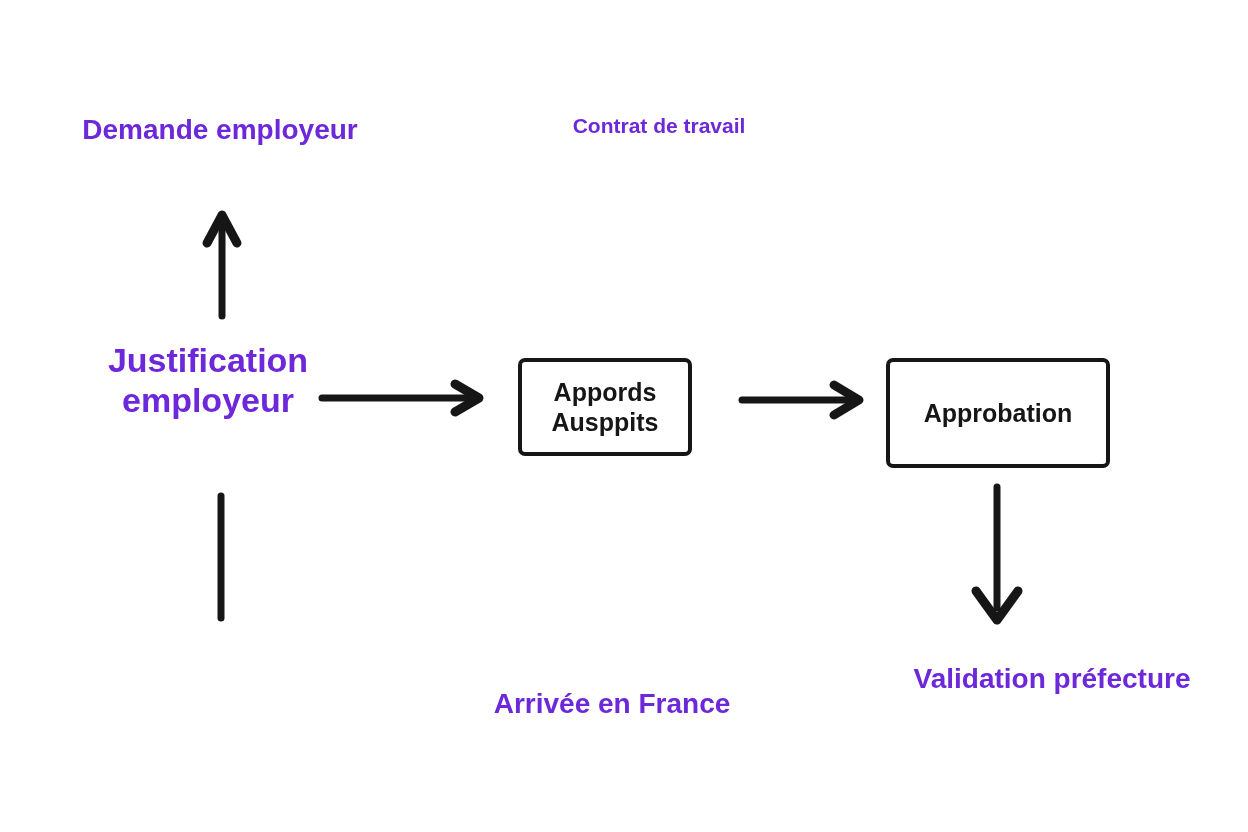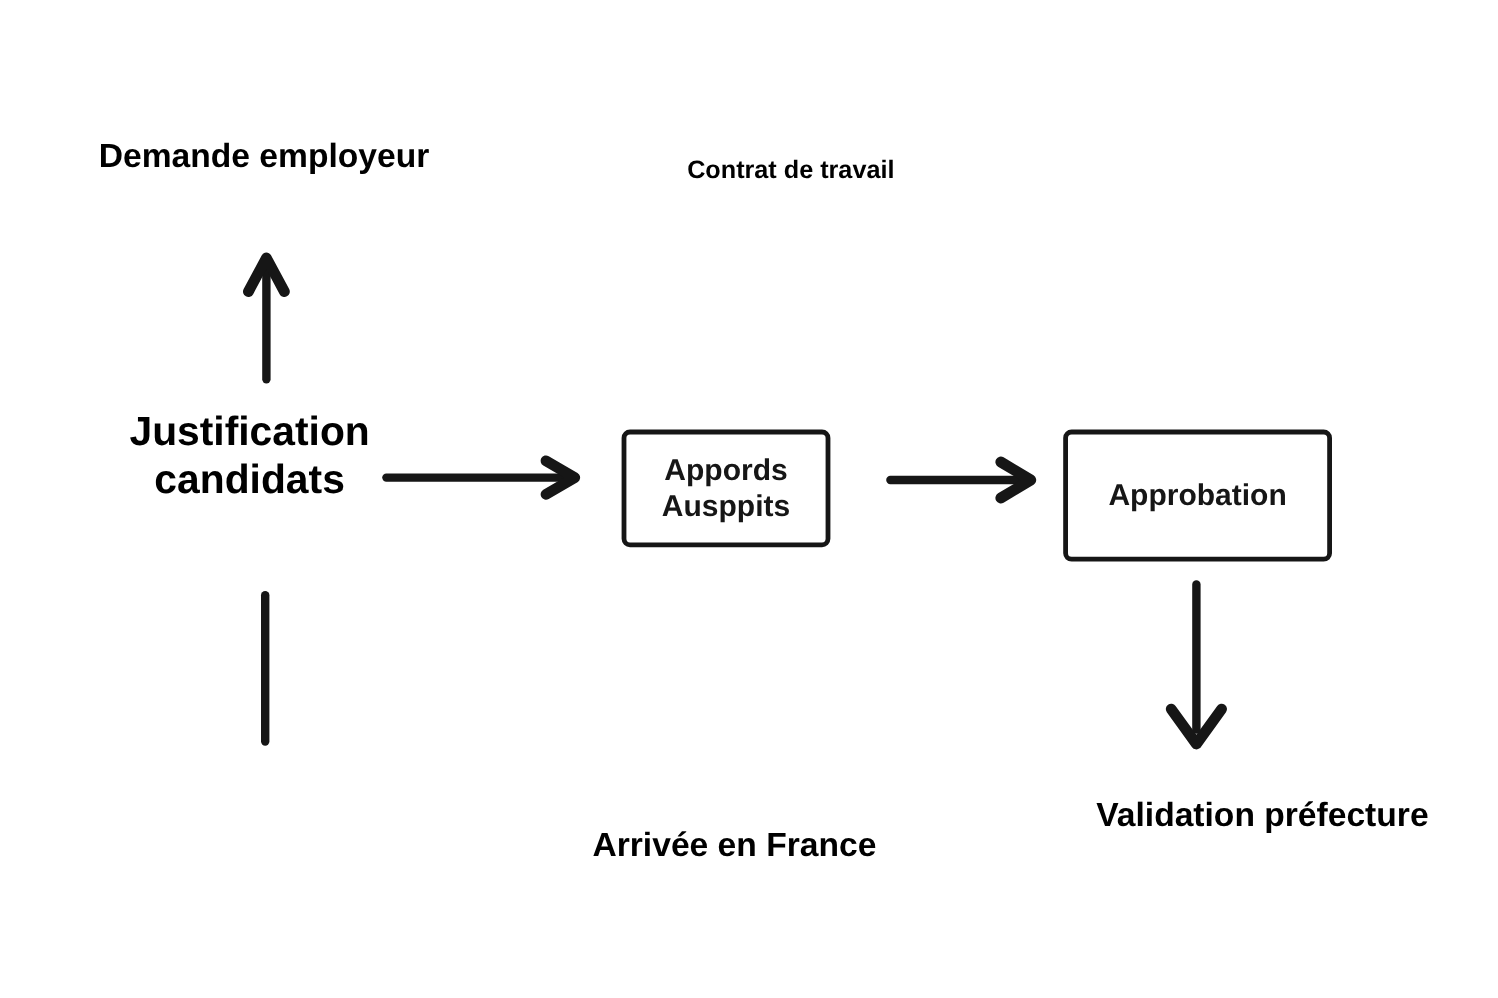--- a/index.html
+++ b/index.html
@@ -14,21 +14,21 @@
     background: #ffffff;
     font-family: "Liberation Sans", sans-serif;
     color: #161616;
     overflow: hidden;
   }
   .label {
     position: absolute;
     transform: translateX(-50%);
     text-align: center;
     font-weight: 600;
-    color: #000000;
+    color: #6d28d9;
     white-space: nowrap;
   }
   .label .line { display: block; }
   .lbl-main { font-size: 28px; line-height: 39px; }
   .lbl-small { font-size: 21px; line-height: 24px; }
   .lbl-just { font-size: 34px; line-height: 40px; }
   .node-box {
     position: absolute;
     border: 4px solid #161616;
     border-radius: 7px;
@@ -87,27 +87,27 @@
 
     <g>
       <path class="edge-stroke" d="M221,496 L221,618" stroke-width="7"></path>
     </g>
   </svg>
 
   <div class="label lbl-main" style="left:220px; top:110px;">
     <span class="line">Demande employeur</span>
   </div>
 
-  <div class="label lbl-small" style="left:659px; top:130px;">
+  <div class="label lbl-small" style="left:659px; top:114px;">
     <span class="line">Contrat de travail</span>
   </div>
 
   <div class="label lbl-just" style="left:208px; top:340px;">
     <span class="line">Justification</span>
-    <span class="line">candidats</span>
+    <span class="line">employeur</span>
   </div>
 
   <div class="node-box" style="left:518px; top:358px; width:174px; height:98px;">
     <span class="line">Appords</span>
     <span class="line">Ausppits</span>
   </div>
 
   <div class="node-box" style="left:886px; top:358px; width:224px; height:110px;">
     <span class="line">Approbation</span>
   </div>

